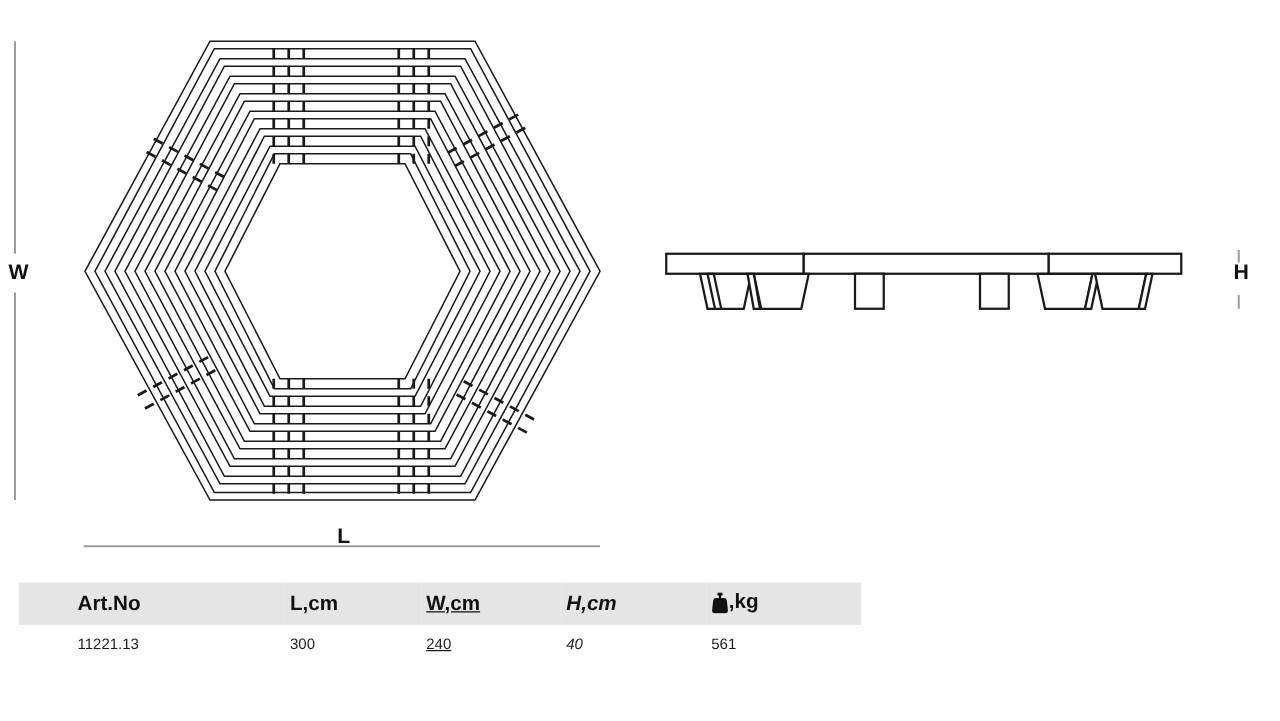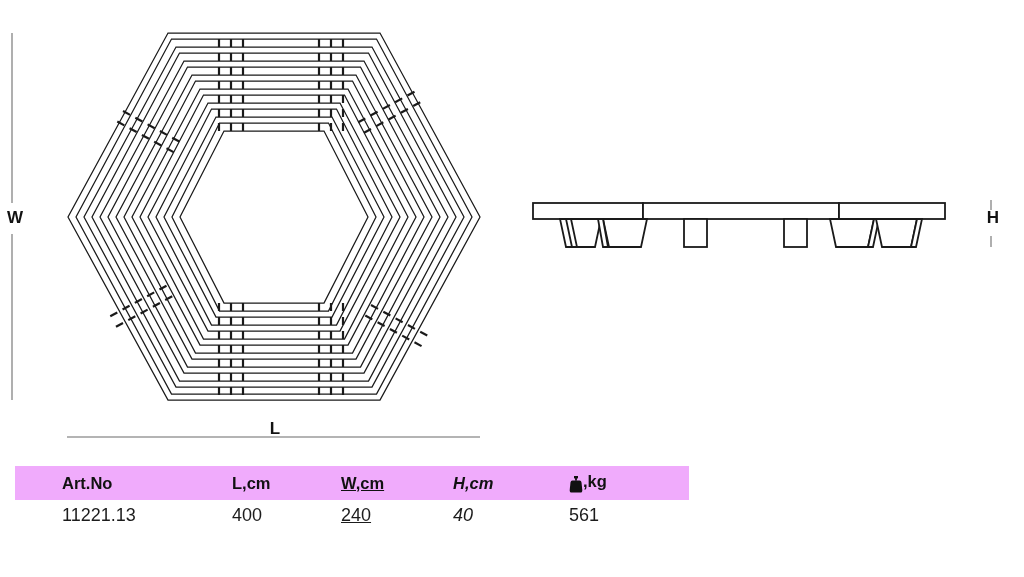--- a/index.html
+++ b/index.html
@@ -74,48 +74,48 @@
     font-family: "Liberation Sans", sans-serif;
     table-layout: fixed;
   }
   #spec-table th,
   #spec-table td {
     text-align: left;
     padding: 0;
     vertical-align: middle;
   }
   #spec-table thead tr {
-    background: #f0abfc;
+    background: #e5e5e5;
   }
   #spec-table thead th {
     height: 34px;
     font-size: 16.5px;
     font-weight: bold;
     color: #111111;
     white-space: nowrap;
   }
   #spec-table tbody td {
     height: 30px;
-    font-size: 18px;
+    font-size: 12px;
     font-weight: normal;
     color: #1c1c1c;
     white-space: nowrap;
   }
   #spec-table tbody tr.divided td {
     border-top: 1px solid #ededed;
   }
   .col-art   { width: 165px; padding-left: 47px !important; }
   .col-l     { width: 105px; padding-left: 5px !important; }
   .col-w     { width: 108px; padding-left: 4px !important; text-decoration: underline; }
   .col-h     { width: 112px; padding-left: 4px !important; font-style: italic; }
   .col-kg    { width: 120px; padding-left: 4px !important; }
 
   .kg-head {
     display: inline-flex;
-    align-items: flex-end;
+    align-items: flex-start;
     gap: 0px;
   }
   .weight-glyph {
     display: inline-block;
     width: 14px;
     height: 17px;
     position: relative;
     top: 2px;
   }
 </style>
@@ -373,21 +373,21 @@
               </svg>
             </span>
             <span>,kg</span>
           </span>
         </th>
       </tr>
     </thead>
     <tbody>
       <tr>
         <td class="col-art">11221.13</td>
-        <td class="col-l">400</td>
+        <td class="col-l">300</td>
         <td class="col-w">240</td>
         <td class="col-h">40</td>
         <td class="col-kg">561</td>
       </tr>
     </tbody>
   </table>
 
 </div>
 
 </body></html>

